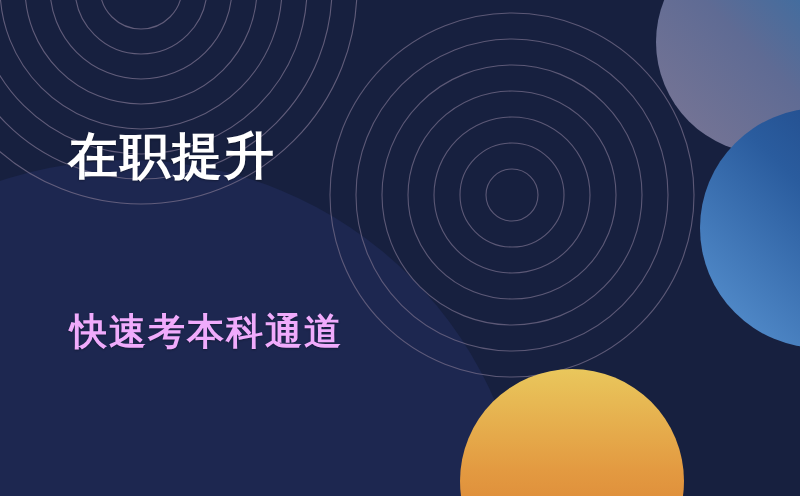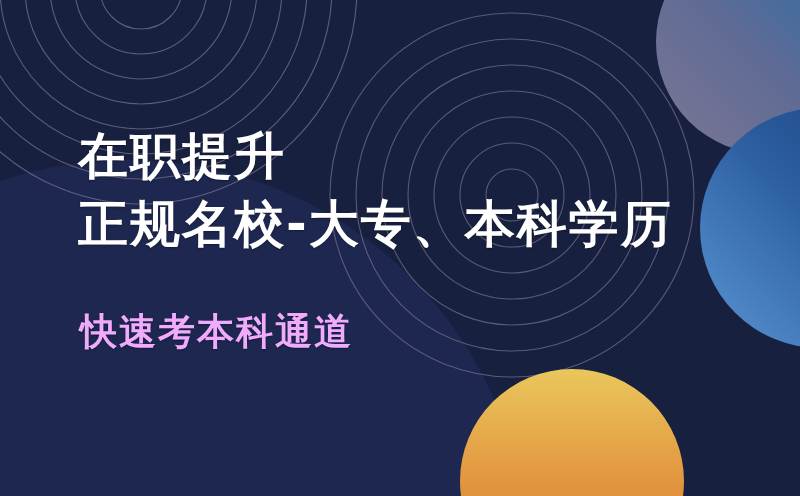--- a/index.html
+++ b/index.html
@@ -29,21 +29,21 @@
   }
   .deco svg {
     display: block;
     width: 800px;
     height: 496px;
   }
 
   
   .copy {
     position: absolute;
-    left: 78px;
+    left: 68px;
     top: 0;
     width: 700px;
     height: 496px;
   }
 
   .headline {
     position: absolute;
     left: 0;
     top: 122px;
     width: 700px;
@@ -134,20 +134,19 @@
 
         <circle cx="572" cy="481" r="112" fill="url(#gradOrange)"></circle>
       </g>
     </svg>
   </div>
 
   <div class="copy">
 
     <div class="headline">
       <span class="headline-line">在职提升</span>
-      <span class="headline-line">正规名校-大专、本科学历</span>
     </div>
 
     <div class="subline">快速考本科通道</div>
 
   </div>
 
 </div>
 
 </body></html>

